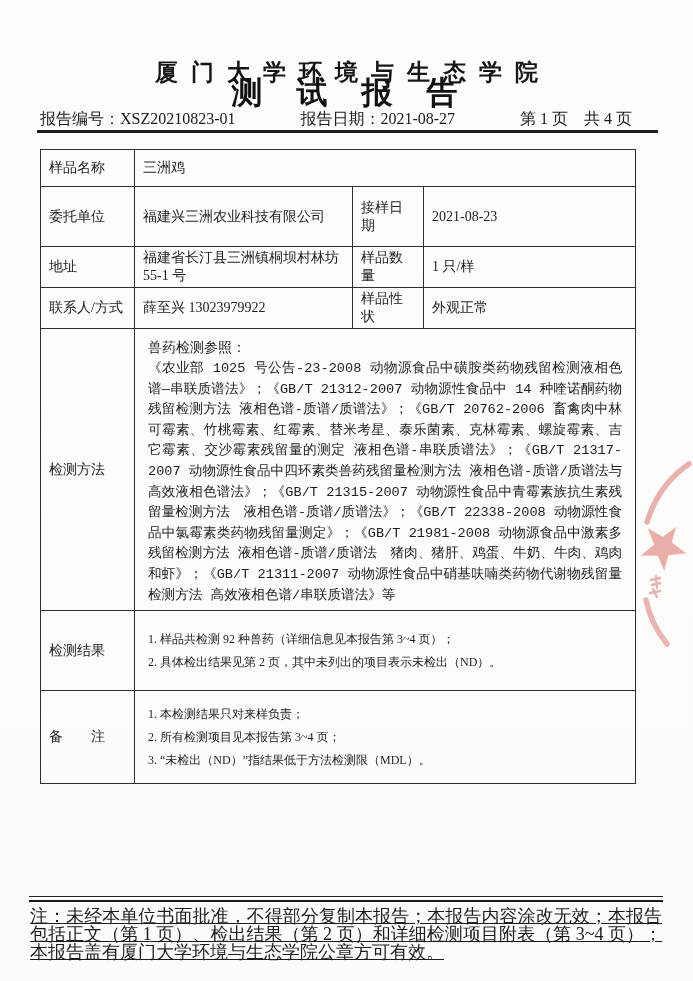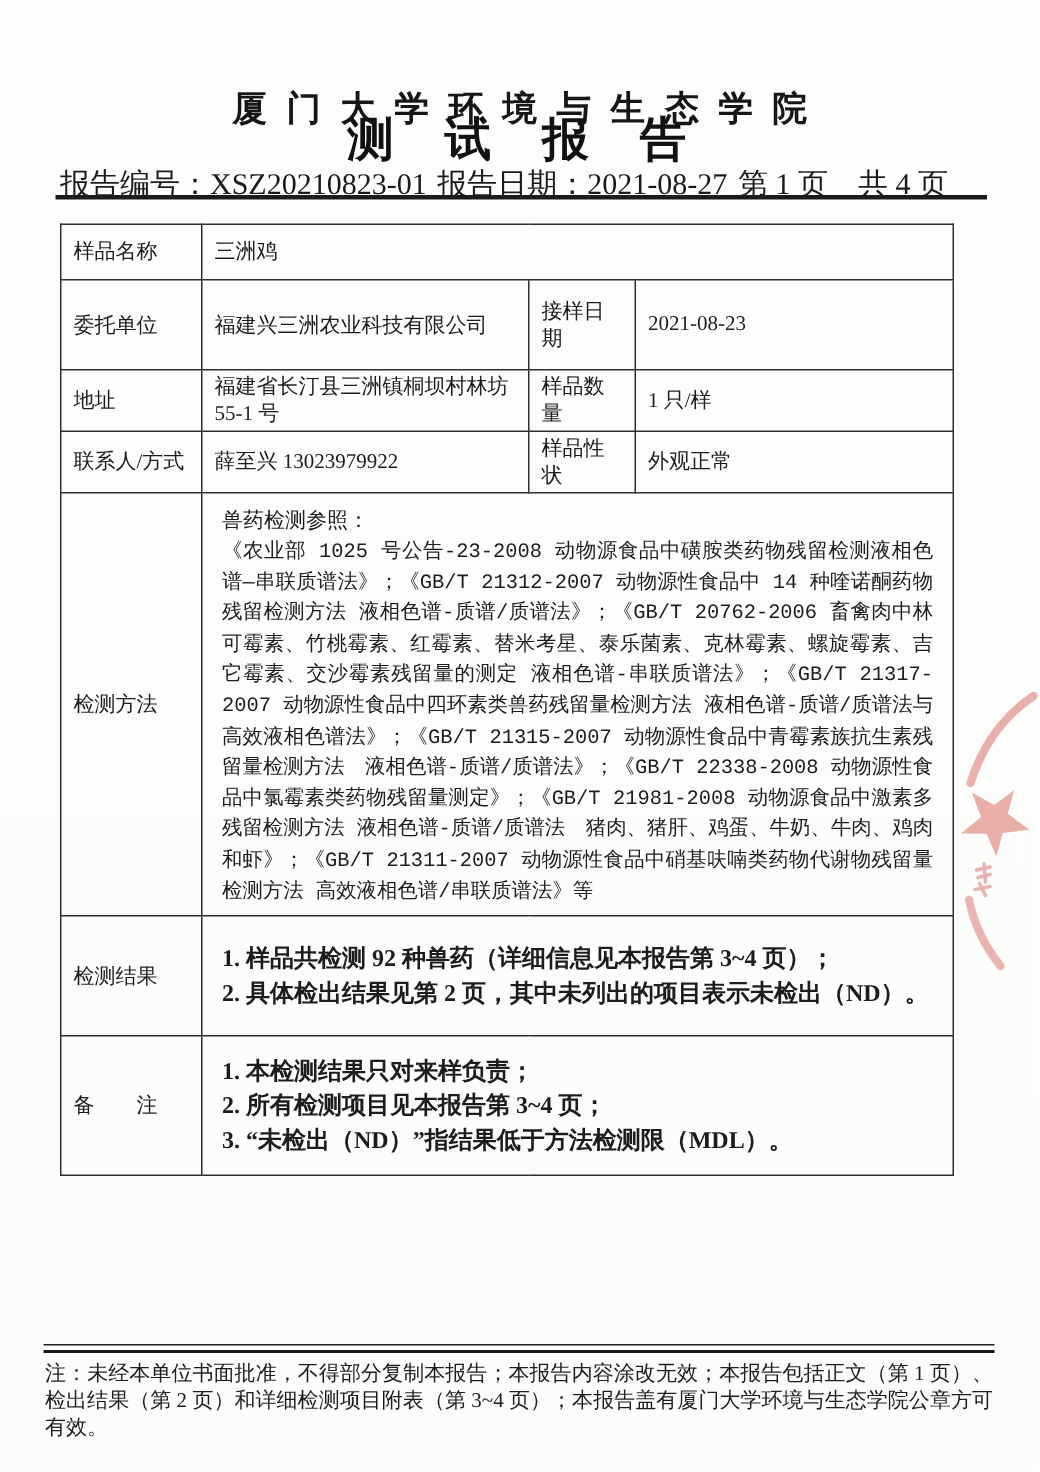--- a/index.html
+++ b/index.html
@@ -25,21 +25,21 @@
   }
   .report-title{
     position:absolute;top:72px;left:0;right:0;
     text-align:center;font-size:31px;font-weight:bold;
     letter-spacing:34px;padding-left:30px;
     color:#111;
   }
   .meta-row{
     position:absolute;top:109px;left:40px;width:592px;
     display:flex;justify-content:space-between;align-items:baseline;
-    font-size:20px;color:#1a1a1a;white-space:nowrap;
+    font-size:16px;color:#1a1a1a;white-space:nowrap;
   }
   .meta-rule{
     position:absolute;top:130px;left:37px;width:621px;height:3px;
     background:#1c1c1c;
   }
   
   table.report{
     position:absolute;top:149px;left:40px;
     width:595px;border-collapse:collapse;table-layout:fixed;
     font-size:14px;color:#1c1c1c;
@@ -50,33 +50,34 @@
     vertical-align:middle;
     overflow:hidden;
   }
   td.lbl{text-align:left;}
   td.val-c{text-align:left;}
   td.val-l{text-align:left;padding-left:12px;}
   .method-cell{vertical-align:top !important;padding:9px 13px 4px 13px !important;font-family:Liberation Mono, monospace;}
   .method-intro{font-size:14px;line-height:21px;}
   .method-body{font-size:13.6px;line-height:20.6px;text-align:justify;}
   .list-cell{vertical-align:middle !important;padding:6px 13px !important;}
-  .list-cell div{line-height:23px;font-size:16px;font-weight:bold;}
+  .list-cell div{line-height:23px;font-size:12px;}
   
   .below-blank{
     position:absolute;top:816px;left:0;right:0;
     text-align:center;font-size:15.5px;color:#222;letter-spacing:1px;
   }
   .footer-rule{position:absolute;left:29px;width:634px;}
   .footer-rule .thin{height:0;border-top:1.5px solid #222;}
   .footer-rule .thick{height:0;border-top:2.5px solid #1a1a1a;margin-top:3px;}
   .footer-note{
     position:absolute;top:908px;left:30px;width:632px;
-    font-size:14px;line-height:17.8px;color:#1c1c1c;
+    font-size:18px;line-height:17.8px;color:#1c1c1c;
     text-align:justify;
+    text-decoration:underline;
   }
   
   .seal{
     position:absolute;top:452px;right:0;width:78px;height:225px;
     pointer-events:none;
   }
 </style>
 </head>
 <body>
 

